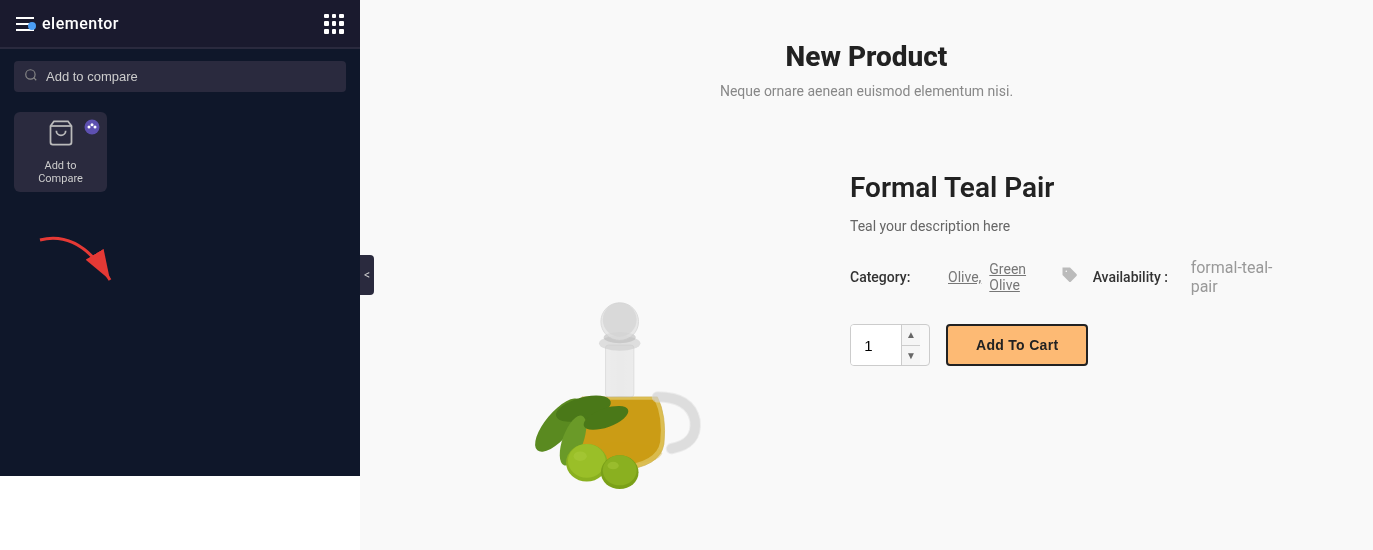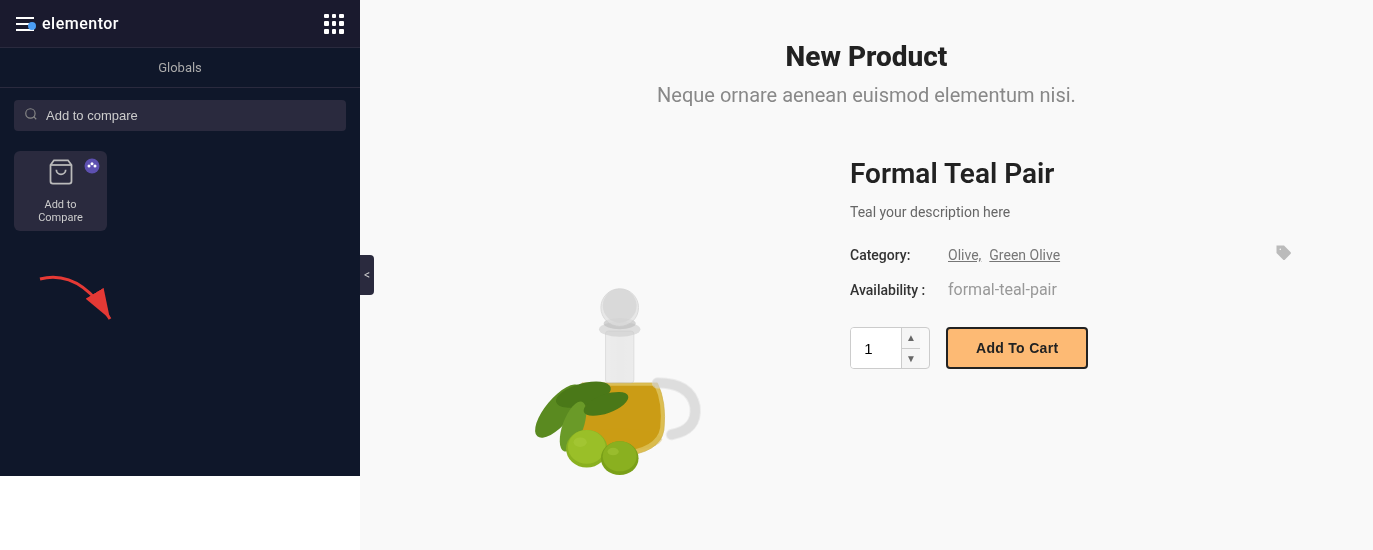--- a/index.html
+++ b/index.html
@@ -214,24 +214,24 @@
 
     .product-page-title {
       font-size: 28px;
       font-weight: 800;
       color: #222;
       text-align: center;
       margin-bottom: 10px;
     }
 
     .product-subtitle {
-      font-size: 20px;
+      font-size: 14px;
       color: #888;
       text-align: center;
-      margin-bottom: 40px;
+      margin-bottom: 62px;
     }
 
     .product-content {
       display: flex;
       gap: 60px;
       align-items: flex-start;
     }
 
     .product-image-container {
       width: 350px;
@@ -261,21 +261,20 @@
     }
 
     .product-desc {
       font-size: 14px;
       color: #666;
       margin-bottom: 24px;
     }
 
     .product-meta {
       display: flex;
-      flex-direction: column;
       gap: 14px;
       margin-bottom: 28px;
     }
 
     .meta-row {
       display: flex;
       align-items: center;
       gap: 8px;
       font-size: 14px;
     }
@@ -394,23 +393,20 @@
         <span></span>
           <span></span>
           <span></span>
         <span></span>
           <span></span>
           <span></span>
       </div>
     </div>
 
     <div class="tabs">
-      <div class="tab">
-        <span>Globals</span>
-      </div>
     </div>
 
     <div class="search-container">
       <div class="search-box">
         <span class="search-icon-svg">
           <svg width="14" height="14" viewBox="0 0 24 24" fill="none" stroke="#888" stroke-width="2">
             <circle cx="11" cy="11" r="8"></circle>
               <line x1="21" y1="21" x2="16.65" y2="16.65"></line>
           </svg>
         </span>

